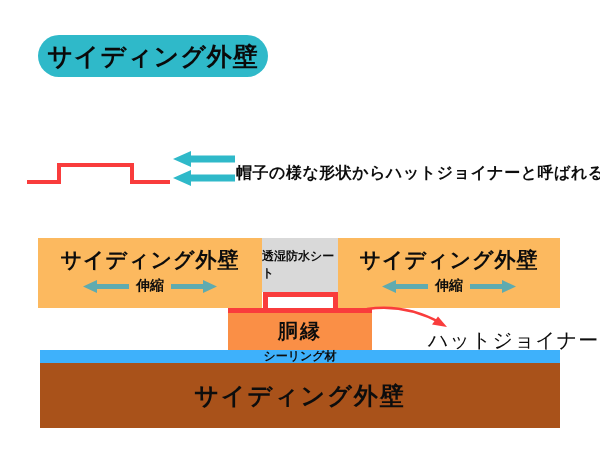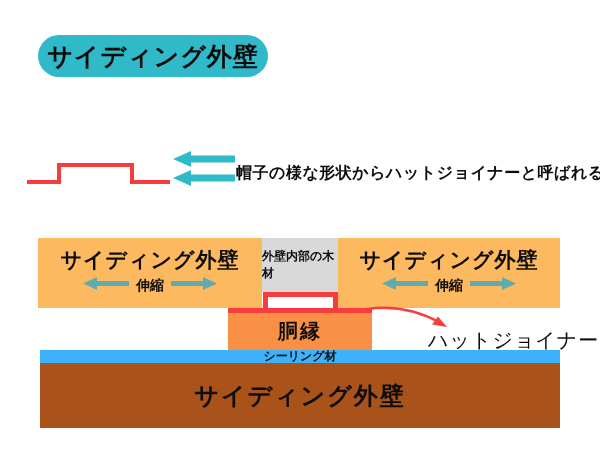--- a/index.html
+++ b/index.html
@@ -15,21 +15,21 @@
     background:var(--teal,#2fb9c9);display:flex;align-items:center;justify-content:center;
     font-size:25px;font-weight:900;letter-spacing:1px;color:#0a0a0a;
   }
   
   .hat-note{left:236px;top:163px;font-size:16px;font-weight:900;letter-spacing:0.5px;}
   
   .siding{background:var(--siding-orange,#fcb95f);display:flex;flex-direction:column;align-items:center;}
   .siding-left{left:38px;top:238px;width:224px;height:70px;}
   .siding-right{left:338px;top:238px;width:222px;height:70px;}
   .siding-label{font-size:21px;font-weight:900;margin-top:8px;letter-spacing:1px;}
-  .stretch-row{display:flex;align-items:flex-start;gap:7px;margin-top:3px;}
+  .stretch-row{display:flex;align-items:center;gap:7px;margin-top:3px;}
   .stretch-label{font-size:14px;font-weight:900;}
   
   .sealing{
     left:262px;top:238px;width:76px;height:54px;background:var(--sealing-gray,#d9d9d9);
     display:flex;align-items:center;justify-content:center;font-size:12px;font-weight:900;
   }
   
   .flange-bar{left:228px;top:308px;width:144px;height:5px;background:var(--red,#f93c3c);}
   .channel-box{
     left:263px;top:292px;width:75px;height:21px;box-sizing:border-box;
@@ -85,21 +85,21 @@
         <polygon class="tealmuted-fill" points="0,6.5 14,0 14,4 46,4 46,9 14,9 14,13"></polygon>
       </svg>
       <span class="stretch-label">伸縮</span>
       <svg width="46" height="13">
         <polygon class="tealmuted-fill" points="46,6.5 32,0 32,4 0,4 0,9 32,9 32,13"></polygon>
       </svg>
     </div>
   </div>
 
   <div class="abs sealing">
-    <span>外壁内部の木材</span>
+    <span>透湿防水シート</span>
   </div>
 
   <div class="abs siding siding-right">
     <div class="siding-label">サイディング外壁</div>
     <div class="stretch-row">
       <svg width="46" height="13">
         <polygon class="tealmuted-fill" points="0,6.5 14,0 14,4 46,4 46,9 14,9 14,13"></polygon>
       </svg>
       <span class="stretch-label">伸縮</span>
       <svg width="46" height="13">

